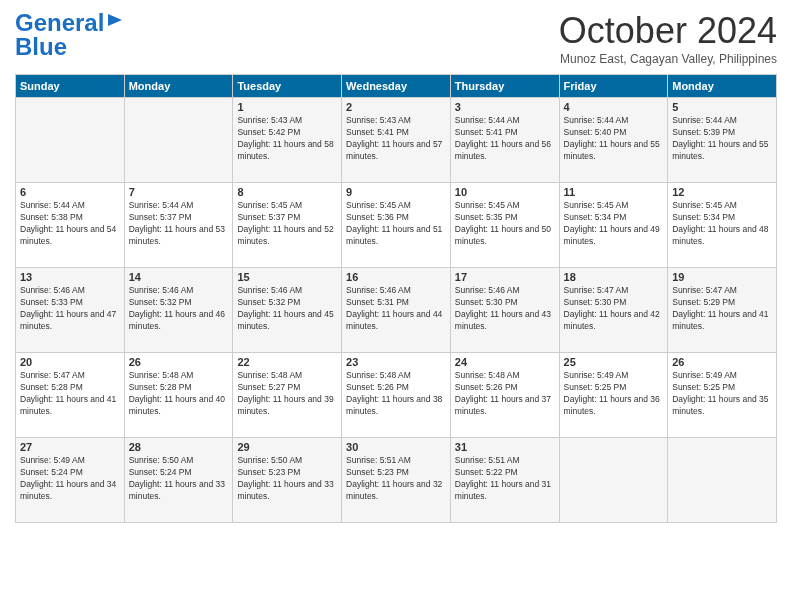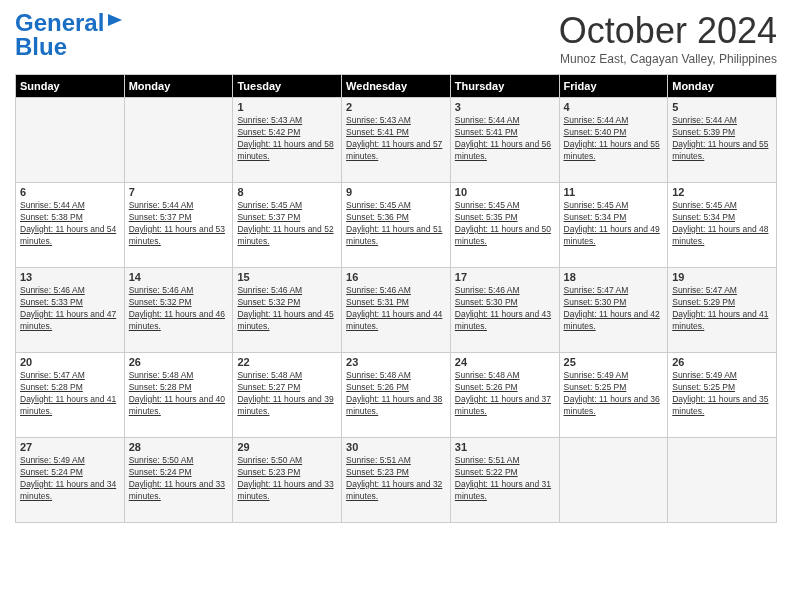--- a/index.html
+++ b/index.html
@@ -50,21 +50,21 @@
     .location-title {
       font-size: 12px;
       color: #555;
     }
     .calendar {
       width: 100%;
       border-collapse: collapse;
       table-layout: fixed;
     }
     .calendar th {
-      background-color: #000000;
+      background-color: #0369a1;
       color: #fff;
       font-size: 11px;
       font-weight: bold;
       padding: 5px 4px;
       border: 1px solid #ccc;
       text-align: left;
     }
     .calendar td {
       border: 1px solid #ccc;
       vertical-align: top;
@@ -82,21 +82,20 @@
     .day-num {
       font-size: 11px;
       font-weight: bold;
       display: block;
       margin-bottom: 2px;
     }
     .day-detail {
       font-size: 8.5px;
       line-height: 1.4;
       color: #333;
-      text-decoration: underline;
     }
   </style>
 </head>
 <body>
 
 <div class="page">
   <div class="header">
     <div class="logo">
       <div>
         <div style="display:flex;align-items:center;">

